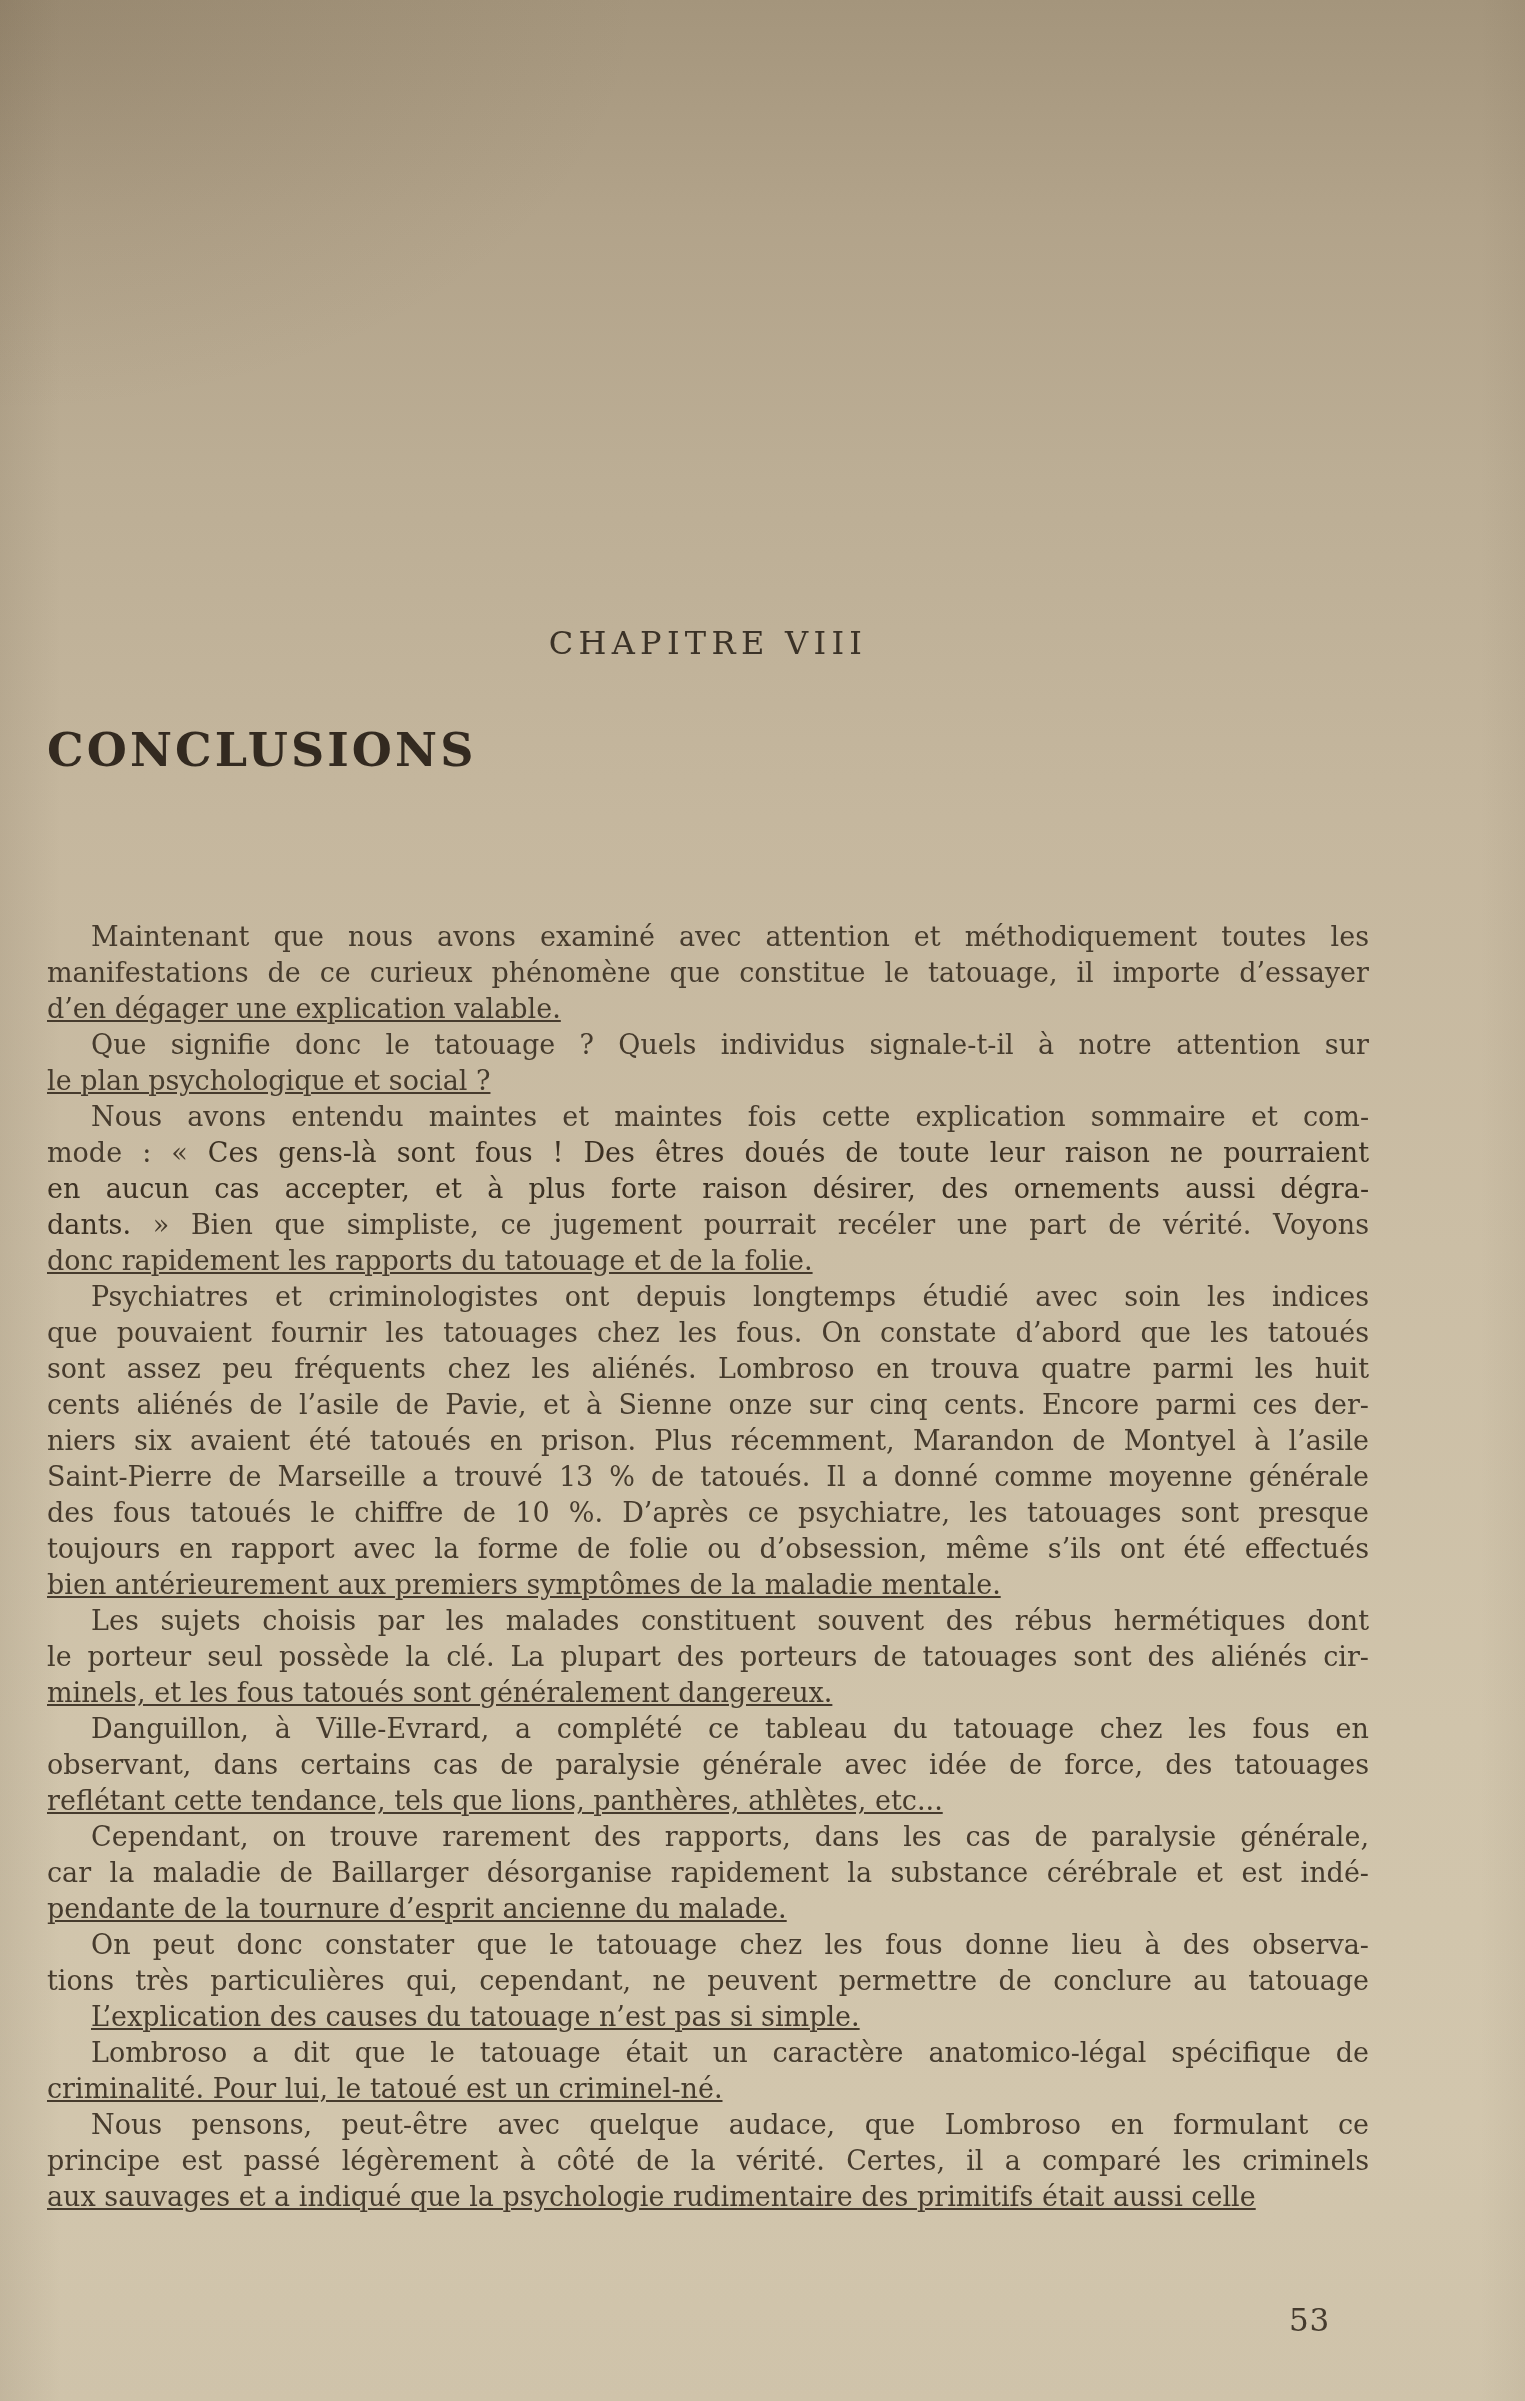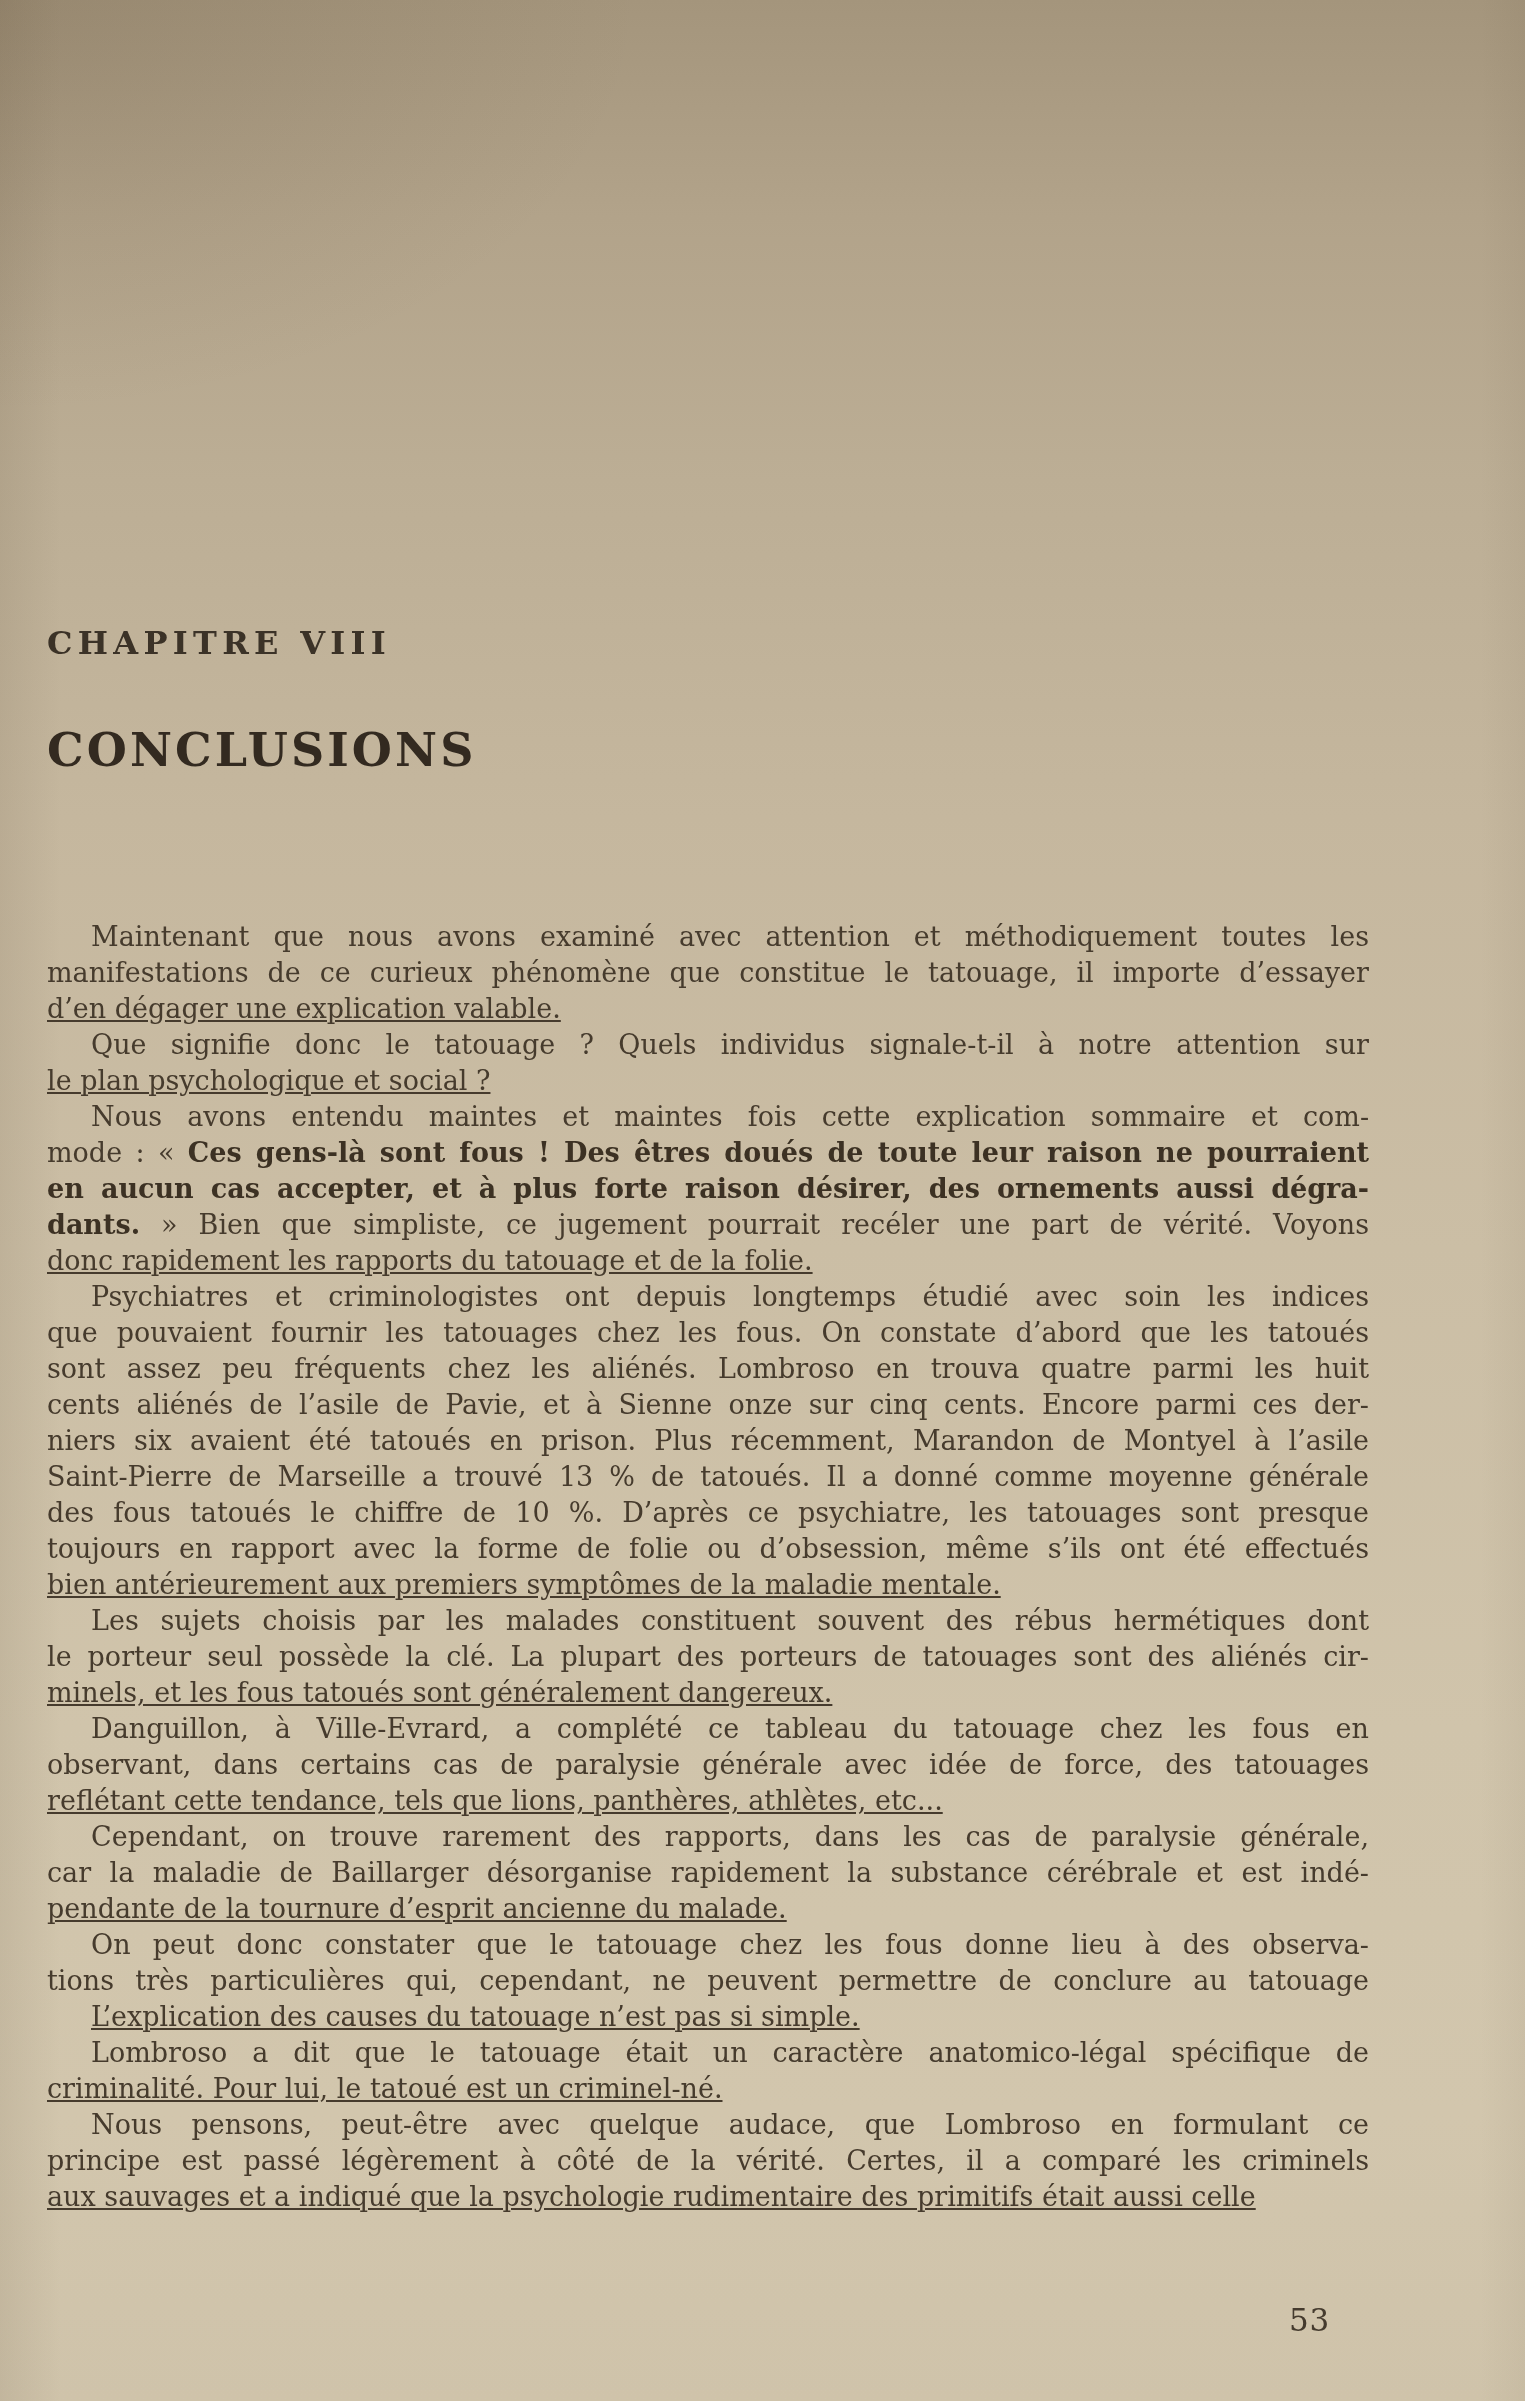--- a/index.html
+++ b/index.html
@@ -12,43 +12,42 @@
     background:
       radial-gradient(1068px 687px at 0% 0%, rgba(94,77,56,0.18), rgba(94,77,56,0) 60%),
       linear-gradient(180deg,#a4957c 0%,#b2a38a 9%,#bcae95 20%,#c5b79e 34%,#cbbea5 52%,#d0c4ab 72%,#d2c6ad 88%,#cfc3aa 100%);
   }
   .edge-shade{
     position:absolute;inset:0;pointer-events:none;
     background:linear-gradient(90deg, rgba(80,64,44,0.10) 0%, rgba(80,64,44,0) 4%, rgba(80,64,44,0) 97%, rgba(80,64,44,0.06) 100%);
   }
   .chapter{
     position:absolute;top:624px;left:47px;width:1322px;
-    text-align:left;
+    text-align:center;
     font-size:32px;letter-spacing:5.3px;
     color:#3b3227;
-    font-weight:bold;
   }
   .title{
     position:absolute;top:723px;left:47px;width:1322px;
     text-align:left;
     font-size:46px;font-weight:bold;letter-spacing:3.1px;
     color:#332a20;
   }
   .body-text{
     position:absolute;top:919px;left:47px;width:1322px;
     font-size:27px;line-height:36px;color:#463b2d;
   }
   .line{
     text-align:justify;text-align-last:justify;
     -moz-text-align-last:justify;
     white-space:normal;
   }
   .line.last{text-align-last:left;text-decoration:underline;-moz-text-align-last:left;}
   .line.indent{text-indent:44px;}
-  .line .b{font-weight:bold;color:#3c3123;}
+  .line .b{font-weight:normal;color:#3c3123;}
   .page-number{
     position:absolute;top:2302px;left:1289px;
     font-size:31px;color:#453b2e;letter-spacing:0.8px;
   }
 </style>
 </head>
 <body>
 
 <div class="page">
   <div class="edge-shade"></div>

